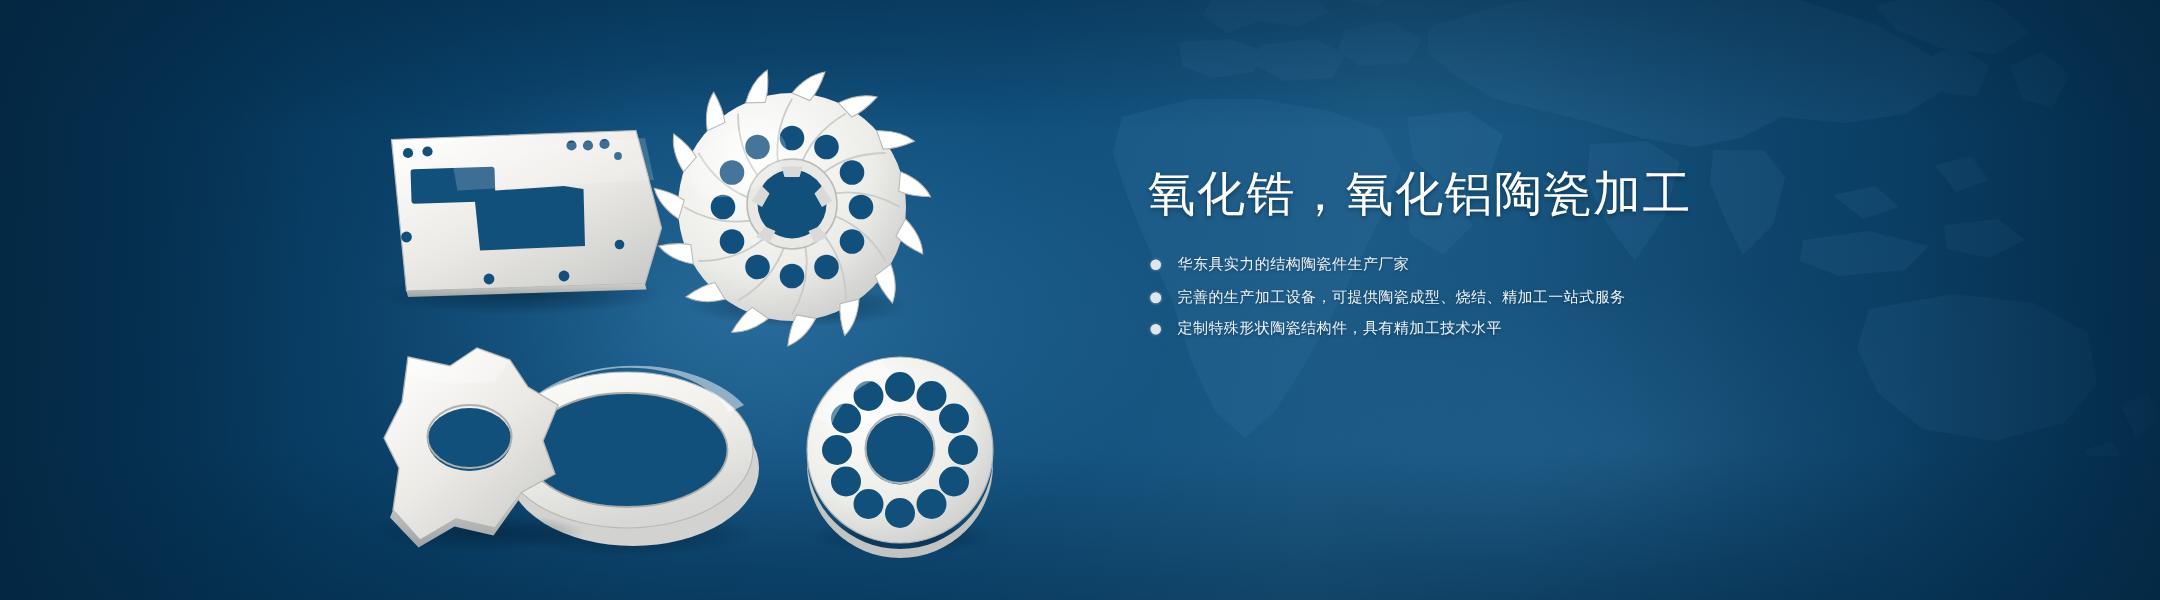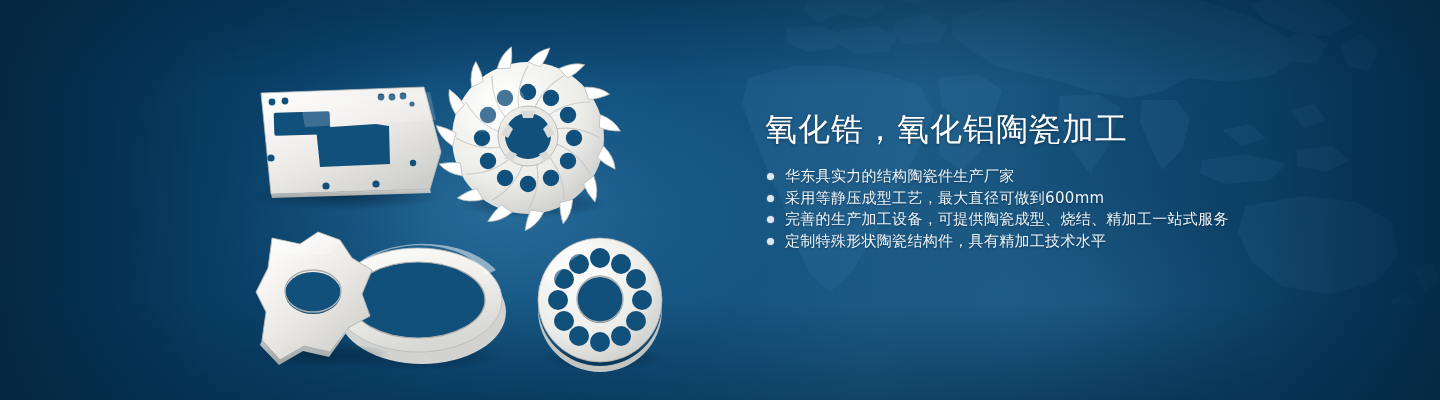--- a/index.html
+++ b/index.html
@@ -92,21 +92,21 @@
   }
   .bullets {
     list-style: none;
     margin: 0;
     padding: 0;
   }
   .bullets li {
     position: relative;
     padding-left: 20px;
     color: #eef4f8;
-    font-size: 15px;
+    font-size: 10px;
     line-height: 21.5px;
     letter-spacing: 0.3px;
     white-space: nowrap;
     text-shadow: 0 1px 2px rgba(0,20,40,0.40);
   }
   .dot {
     position: absolute;
     left: 2px;
     top: 7px;
     width: 7px;
@@ -346,21 +346,20 @@
 
   <div class="copy">
     <h1 class="headline">氧化锆，氧化铝陶瓷加工</h1>
     <ul class="bullets">
       <li>
         <span class="dot"></span>
         <span>华东具实力的结构陶瓷件生产厂家</span>
       </li>
       <li>
         <span class="dot"></span>
-        <span>采用等静压成型工艺，最大直径可做到600mm</span>
       </li>
       <li>
         <span class="dot"></span>
         <span>完善的生产加工设备，可提供陶瓷成型、烧结、精加工一站式服务</span>
       </li>
       <li>
         <span class="dot"></span>
         <span>定制特殊形状陶瓷结构件，具有精加工技术水平</span>
       </li>
     </ul>

